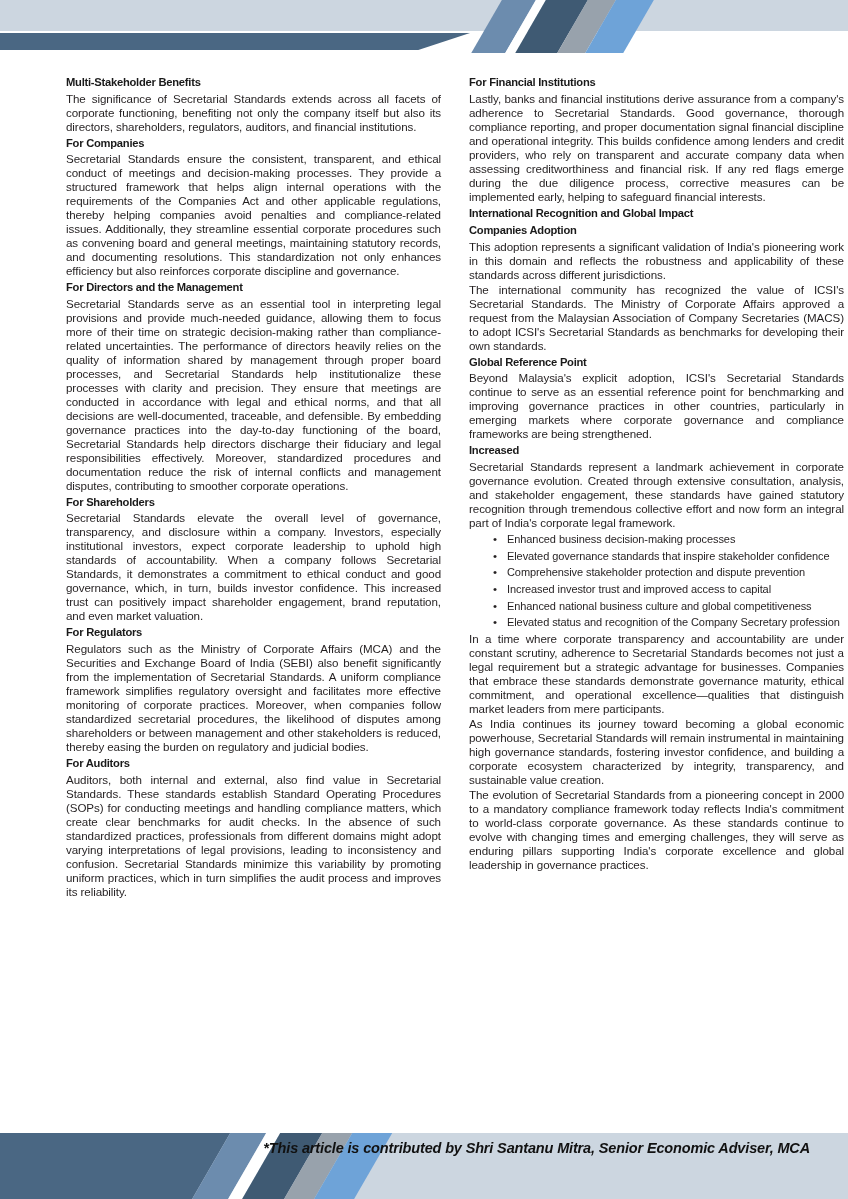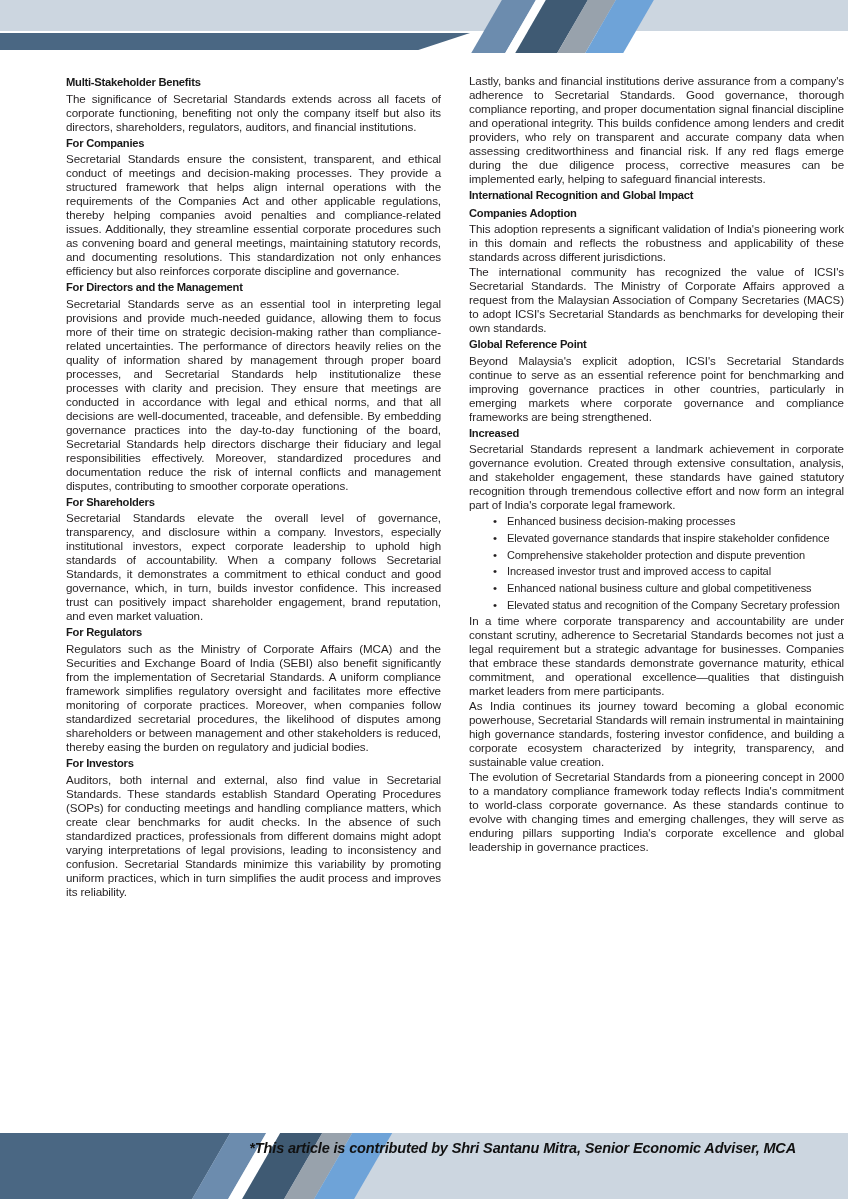--- a/index.html
+++ b/index.html
@@ -82,21 +82,21 @@
     overflow: hidden;
   }
   .fstripe {
     position: absolute;
     top: -8px;
     height: 86px;
     transform: skewX(-30deg);
   }
   .footer-text {
     position: absolute;
-    left: 4px; top: 1140px;
+    left: 18px; top: 1140px;
     width: 820px;
     text-align: right;
     padding-right: 28px;
     box-sizing: border-box;
     font-family: "Liberation Sans", sans-serif;
     font-weight: bold;
     font-style: italic;
     font-size: 14.5px;
     letter-spacing: -0.15px;
     color: #111111;
@@ -195,25 +195,26 @@
 
       <h3 class="sec-head">For Directors and the Management</h3>
       <p class="body">Secretarial Standards serve as an essential tool in interpreting legal provisions and provide much-needed guidance, allowing them to focus more of their time on strategic decision-making rather than compliance-related uncertainties. The performance of directors heavily relies on the quality of information shared by management through proper board processes, and Secretarial Standards help institutionalize these processes with clarity and precision. They ensure that meetings are conducted in accordance with legal and ethical norms, and that all decisions are well-documented, traceable, and defensible. By embedding governance practices into the day-to-day functioning of the board, Secretarial Standards help directors discharge their fiduciary and legal responsibilities effectively. Moreover, standardized procedures and documentation reduce the risk of internal conflicts and management disputes, contributing to smoother corporate operations.</p>
 
       <h3 class="sec-head">For Shareholders</h3>
       <p class="body">Secretarial Standards elevate the overall level of governance, transparency, and disclosure within a company. Investors, especially institutional investors, expect corporate leadership to uphold high standards of accountability. When a company follows Secretarial Standards, it demonstrates a commitment to ethical conduct and good governance, which, in turn, builds investor confidence. This increased trust can positively impact shareholder engagement, brand reputation, and even market valuation.</p>
 
       <h3 class="sec-head">For Regulators</h3>
       <p class="body">Regulators such as the Ministry of Corporate Affairs (MCA) and the Securities and Exchange Board of India (SEBI) also benefit significantly from the implementation of Secretarial Standards. A uniform compliance framework simplifies regulatory oversight and facilitates more effective monitoring of corporate practices. Moreover, when companies follow standardized secretarial procedures, the likelihood of disputes among shareholders or between management and other stakeholders is reduced, thereby easing the burden on regulatory and judicial bodies.</p>
 
-      <h3 class="sec-head">For Investors</h3>
+      <h3 class="sec-head">For Auditors</h3>
       <p class="body">Auditors, both internal and external, also find value in Secretarial Standards. These standards establish Standard Operating Procedures (SOPs) for conducting meetings and handling compliance matters, which create clear benchmarks for audit checks. In the absence of such standardized practices, professionals from different domains might adopt varying interpretations of legal provisions, leading to inconsistency and confusion. Secretarial Standards minimize this variability by promoting uniform practices, which in turn simplifies the audit process and improves its reliability.</p>
     </div>
 
     <div class="column col-right">
+      <h3 class="sec-head">For Financial Institutions</h3>
       <p class="body">Lastly, banks and financial institutions derive assurance from a company's adherence to Secretarial Standards. Good governance, thorough compliance reporting, and proper documentation signal financial discipline and operational integrity. This builds confidence among lenders and credit providers, who rely on transparent and accurate company data when assessing creditworthiness and financial risk. If any red flags emerge during the due diligence process, corrective measures can be implemented early, helping to safeguard financial interests.</p>
 
       <h3 class="sec-head">International Recognition and Global Impact</h3>
       <h3 class="sec-head">Companies Adoption</h3>
       <p class="body">This adoption represents a significant validation of India's pioneering work in this domain and reflects the robustness and applicability of these standards across different jurisdictions.</p>
       <p class="body">The international community has recognized the value of ICSI's Secretarial Standards. The Ministry of Corporate Affairs approved a request from the Malaysian Association of Company Secretaries (MACS) to adopt ICSI's Secretarial Standards as benchmarks for developing their own standards.</p>
 
       <h3 class="sec-head">Global Reference Point</h3>
       <p class="body">Beyond Malaysia's explicit adoption, ICSI's Secretarial Standards continue to serve as an essential reference point for benchmarking and improving governance practices in other countries, particularly in emerging markets where corporate governance and compliance frameworks are being strengthened.</p>
 

